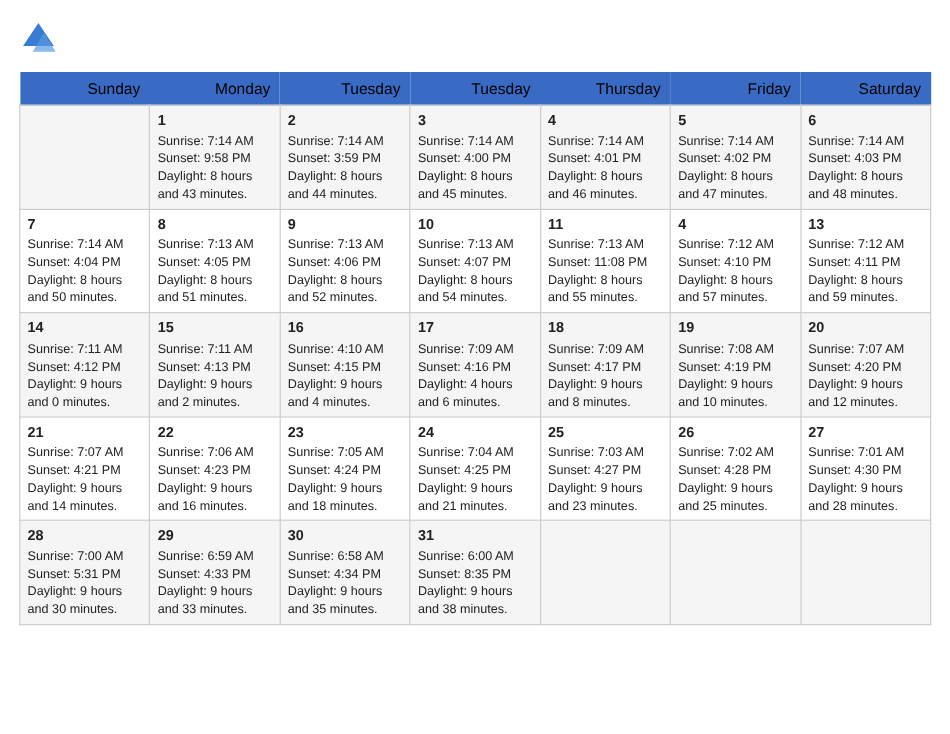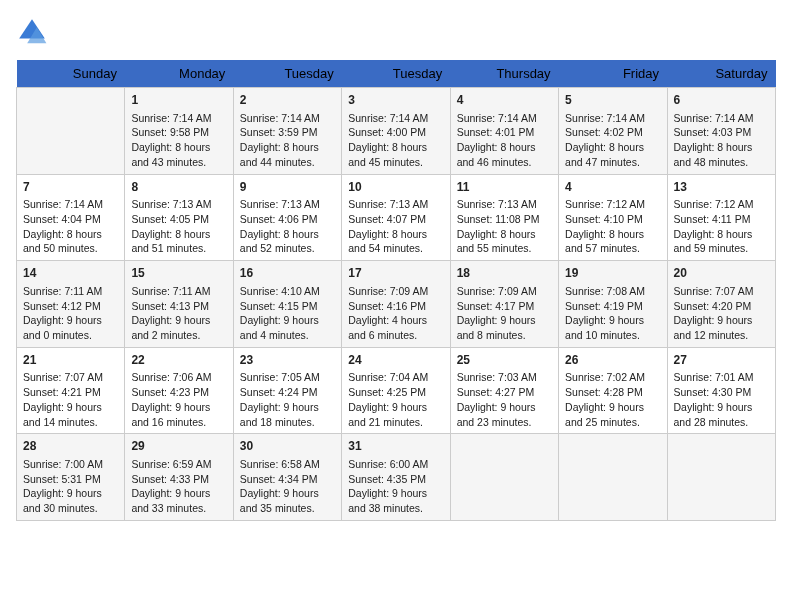--- a/index.html
+++ b/index.html
@@ -303,21 +303,21 @@
         </td>
         <td>
           <span class="day-number">30</span>
           <div>Sunrise: 6:58 AM</div>
           <div>Sunset: 4:34 PM</div>
           <div>Daylight: 9 hours and 35 minutes.</div>
         </td>
         <td>
           <span class="day-number">31</span>
           <div>Sunrise: 6:00 AM</div>
-          <div>Sunset: 4:35 PM</div>
+          <div>Sunset: 8:35 PM</div>
           <div>Daylight: 9 hours and 38 minutes.</div>
         </td>
         <td></td>
         <td></td>
         <td></td>
       </tr>
     </tbody>
 </table>
 
 </body></html>

